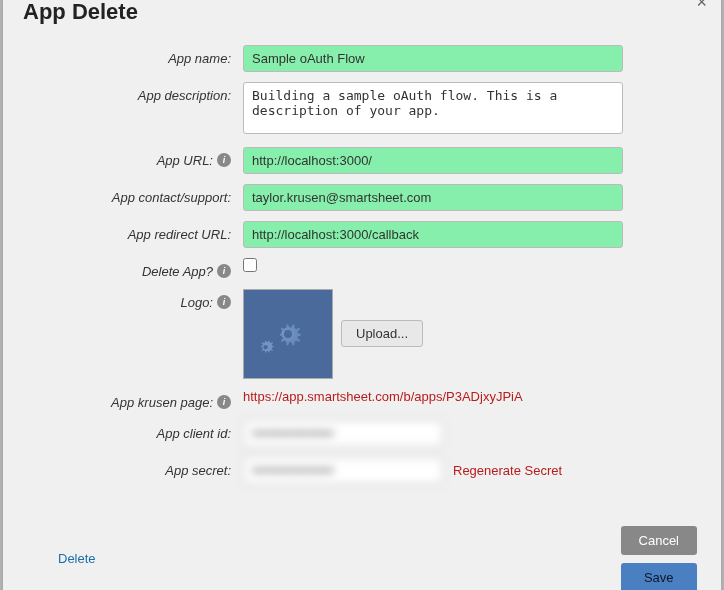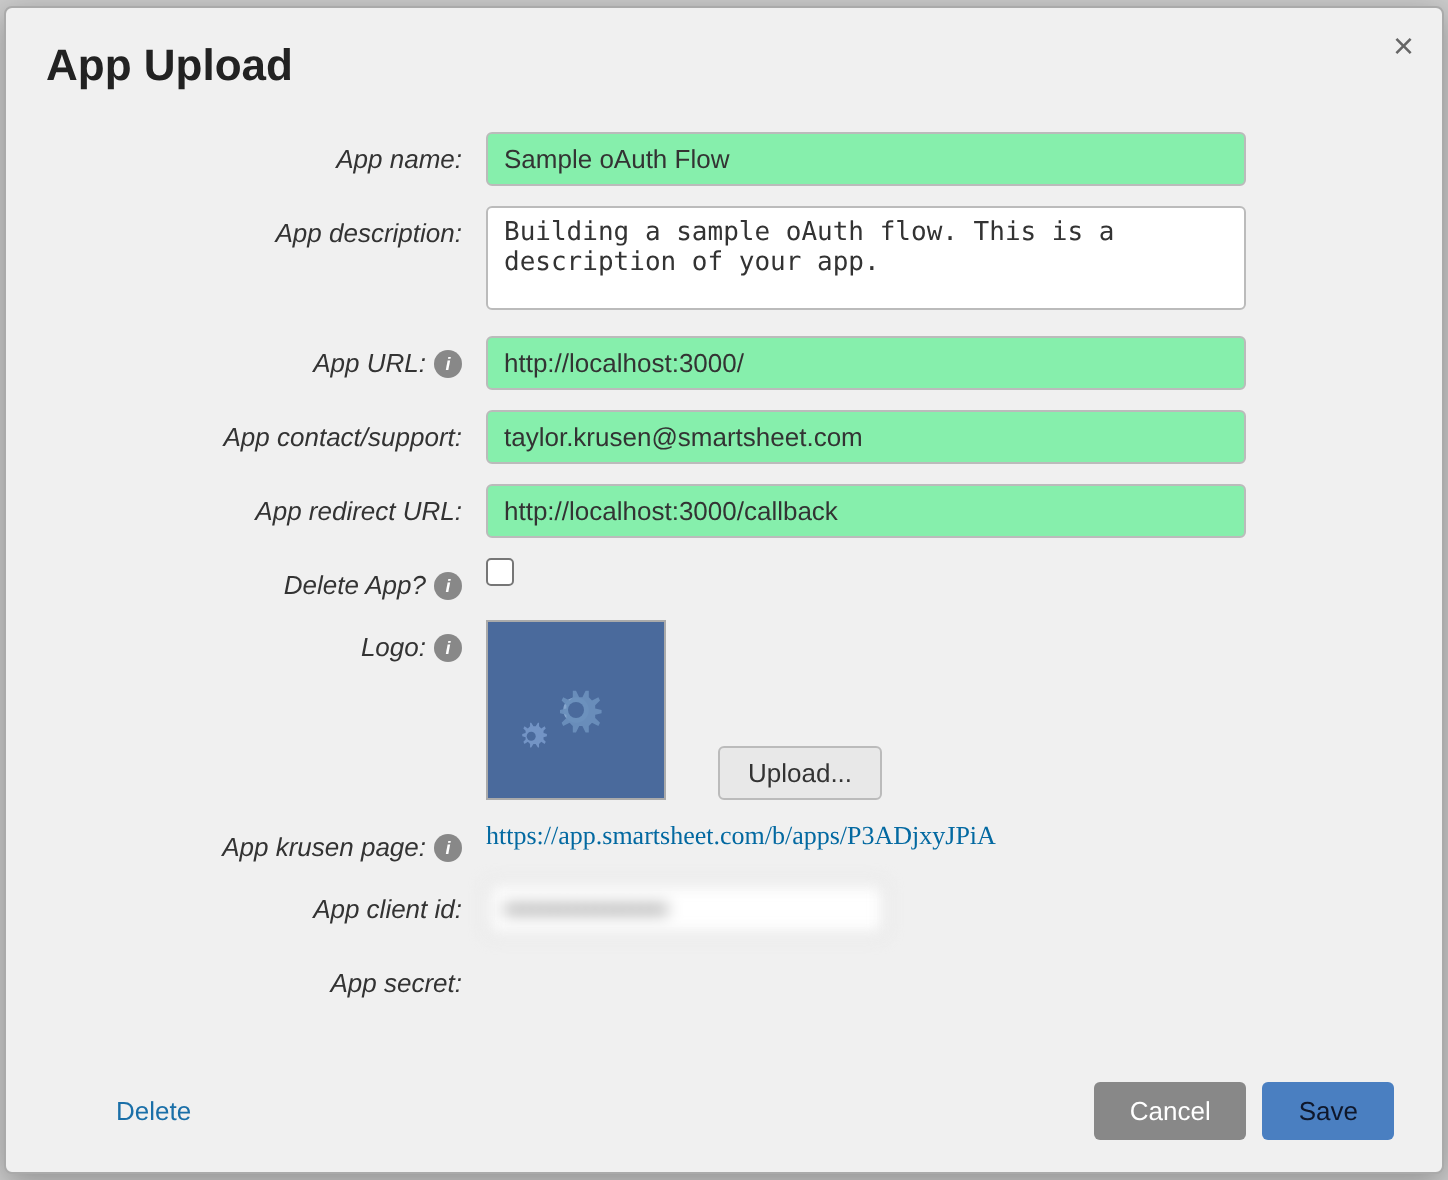--- a/index.html
+++ b/index.html
@@ -108,22 +108,22 @@
     .checkbox-row {
       display: flex;
       align-items: center;
     }
     input[type="checkbox"] {
       width: 14px;
       height: 14px;
     }
     .logo-section {
       display: flex;
-      align-items: flex-end;
-      gap: 26px;
+      align-items: center;
+      gap: 8px;
     }
     .logo-preview {
       width: 90px;
       height: 90px;
       background: #4a6a9c;
       border: 1px solid #aaa;
       display: flex;
       align-items: center;
       justify-content: center;
       overflow: hidden;
@@ -131,24 +131,23 @@
     .upload-btn {
       padding: 5px 14px;
       background: #e8e8e8;
       border: 1px solid #bbb;
       border-radius: 3px;
       font-size: 13px;
       color: #333;
       cursor: pointer;
     }
     .link-text {
-      color: #0369a1;
+      color: #b91c1c;
       text-decoration: none;
       font-size: 13px;
-      font-family: Liberation Serif, serif;
     }
     .blurred-input {
       width: 100%;
       padding: 5px 8px;
       border: 1px solid #bbb;
       border-radius: 3px;
       font-size: 13px;
       background: #fff;
       color: #333;
       filter: blur(4px);
@@ -169,20 +168,21 @@
     }
     .delete-link {
       color: #1a6fa8;
       text-decoration: none;
       font-size: 13px;
       cursor: pointer;
     }
     .footer-buttons {
       display: flex;
       gap: 8px;
+      flex-direction: column;
     }
     .btn-cancel {
       padding: 7px 18px;
       background: #888;
       color: #fff;
       border: none;
       border-radius: 3px;
       font-size: 13px;
       cursor: pointer;
     }
@@ -198,21 +198,21 @@
     .gear-svg {
       width: 80px;
       height: 80px;
     }
   </style>
 </head>
 <body>
 
 <div class="dialog">
   <div class="dialog-header">
-    <span class="dialog-title">App Upload</span>
+    <span class="dialog-title">App Delete</span>
     <button class="close-btn">×</button>
   </div>
 
   <div class="dialog-body">
 
     <div class="form-row">
       <label class="form-label">App name:</label>
       <div class="form-control">
         <input type="text" value="Sample oAuth Flow" style="">
       </div>
@@ -298,20 +298,24 @@
 
     <div class="form-row">
       <label class="form-label">App client id:</label>
       <div class="form-control">
         <div class="blurred-input" style="max-width:200px;">••••••••••••••••••</div>
       </div>
     </div>
 
     <div class="form-row">
       <label class="form-label">App secret:</label>
+      <div class="form-control secret-row">
+        <div class="blurred-input" style="max-width:200px;">••••••••••••••••••</div>
+        <a href="#" class="link-text">Regenerate Secret</a>
+      </div>
     </div>
 
   </div>
 
   <div class="dialog-footer">
     <a href="#" class="delete-link">Delete</a>
     <div class="footer-buttons">
       <button class="btn-cancel">Cancel</button>
       <button class="btn-save">Save</button>
     </div>

